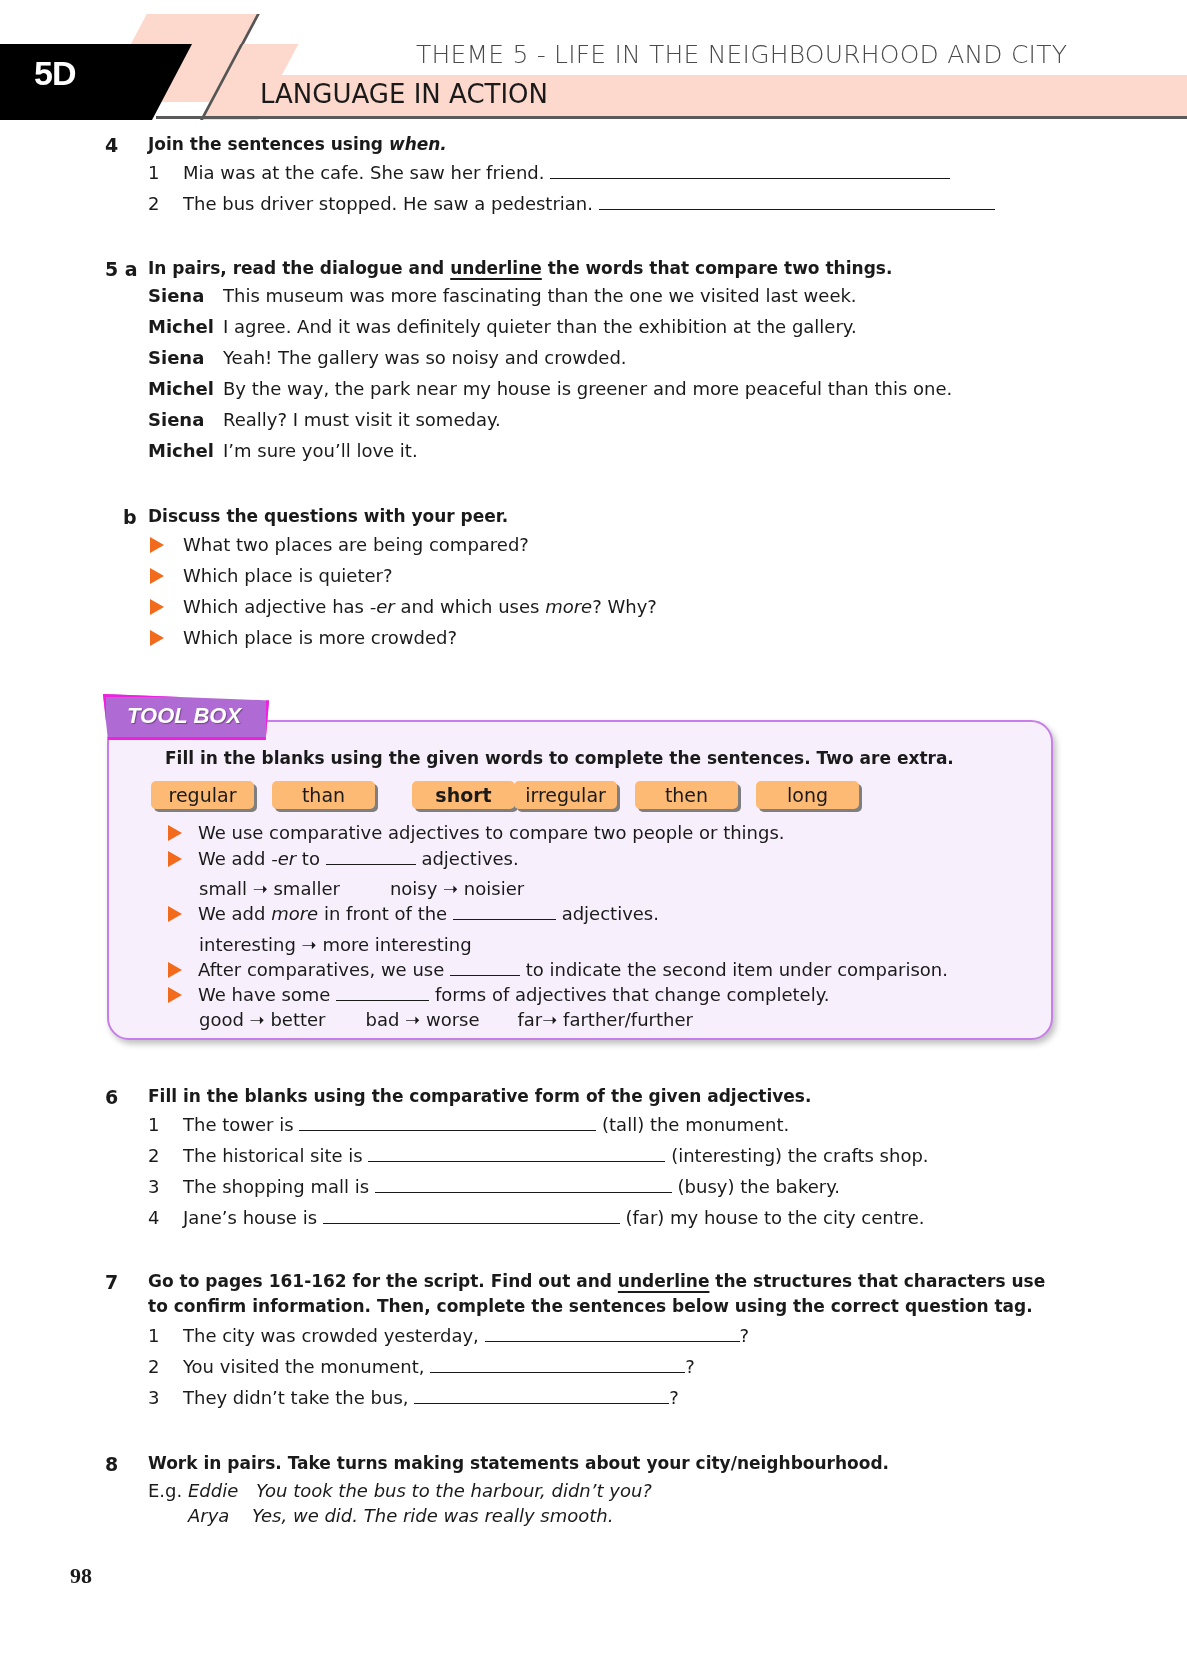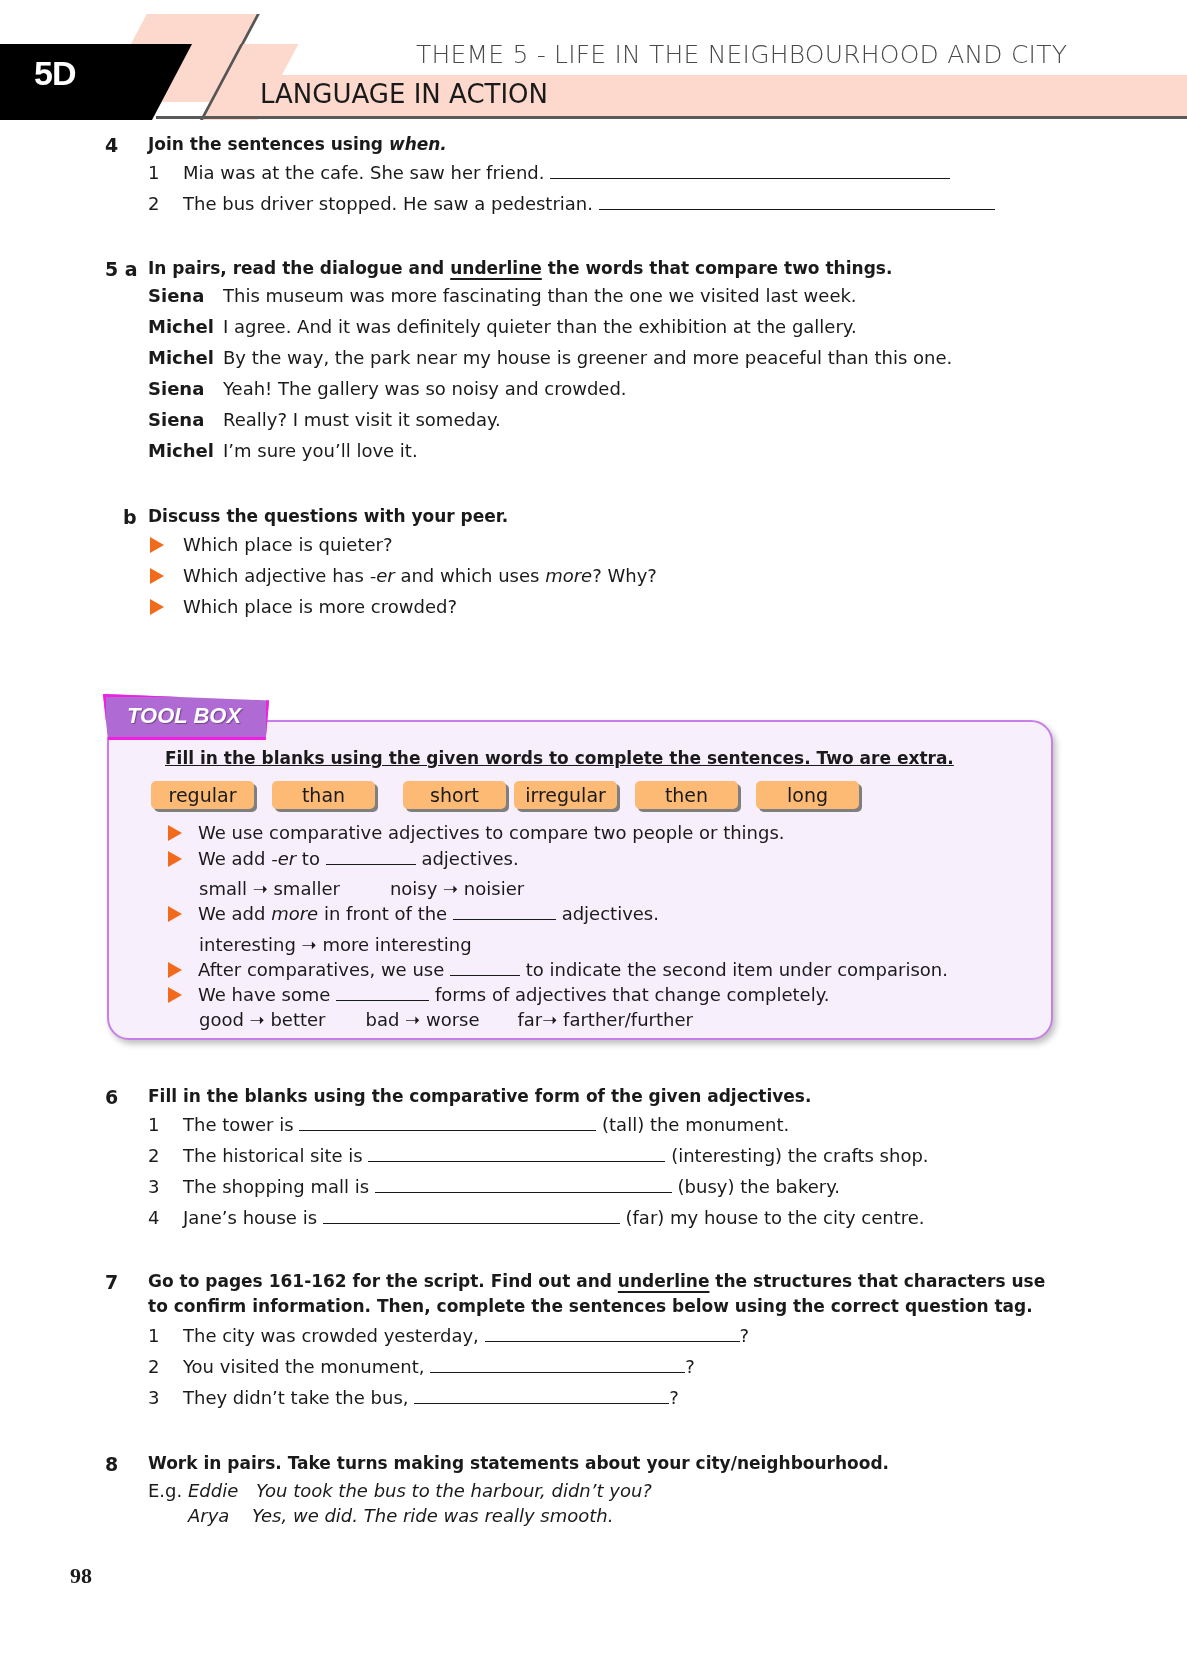--- a/index.html
+++ b/index.html
@@ -74,44 +74,45 @@
   <span class="blank" style="width:396px;"></span>
 </div>
 
 <div class="abs line num" style="left:105px;top:258px;">5 a</div>
 <div class="abs line ins" style="left:148px;top:258px;">
   <span>In pairs, read the dialogue and </span><span class="ul">underline</span><span> the words that compare two things.</span>
 </div>
 <div class="abs" style="left:148px;top:285px;">
   <div class="line txt" style="height:31px;"><span class="spk">Siena</span><span>This museum was more fascinating than the one we visited last week.</span></div>
   <div class="line txt" style="height:31px;"><span class="spk">Michel</span><span>I agree. And it was definitely quieter than the exhibition at the gallery.</span></div>
+  <div class="line txt" style="height:31px;"><span class="spk">Siena</span><span>Yeah! The gallery was so noisy and crowded.</span></div>
   <div class="line txt" style="height:31px;"><span class="spk">Michel</span><span>By the way, the park near my house is greener and more peaceful than this one.</span></div>
-  <div class="line txt" style="height:31px;"><span class="spk">Siena</span><span>Yeah! The gallery was so noisy and crowded.</span></div>
   <div class="line txt" style="height:31px;"><span class="spk">Siena</span><span>Really? I must visit it someday.</span></div>
   <div class="line txt" style="height:31px;"><span class="spk">Michel</span><span>I’m sure you’ll love it.</span></div>
 </div>
 
 <div class="abs line num" style="left:123px;top:506px;">b</div>
 <div class="abs line ins" style="left:148px;top:506px;">Discuss the questions with your peer.</div>
 <div class="abs" style="left:150px;top:534px;">
+  <div class="line txt" style="height:31px;"><span class="arrow"></span><span style="margin-left:19px;">What two places are being compared?</span></div>
   <div class="line txt" style="height:31px;"><span class="arrow"></span><span style="margin-left:19px;">Which place is quieter?</span></div>
   <div class="line txt" style="height:31px;"><span class="arrow"></span><span style="margin-left:19px;"><span>Which adjective has </span><i>-er</i><span> and which uses </span><i>more</i><span>? Why?</span></span></div>
   <div class="line txt" style="height:31px;"><span class="arrow"></span><span style="margin-left:19px;">Which place is more crowded?</span></div>
 </div>
 
 <div class="abs tb-box"></div>
 <div class="abs tb-tab"></div>
 <div class="abs tb-tab-label line">TOOL BOX</div>
 
-<div class="abs line ins" style="left:165px;top:748px;text-decoration:underline;">Fill in the blanks using the given words to complete the sentences. Two are extra.</div>
+<div class="abs line ins" style="left:165px;top:748px;">Fill in the blanks using the given words to complete the sentences. Two are extra.</div>
 
 <div>
   <div class="chip" style="left:151px;">regular</div>
   <div class="chip" style="left:272px;">than</div>
-  <div class="chip" style="left:403px;">short</div>
+  <div class="chip" style="left:412px;font-weight:bold;">short</div>
   <div class="chip" style="left:514px;">irregular</div>
   <div class="chip" style="left:635px;">then</div>
   <div class="chip" style="left:756px;">long</div>
 </div>
 
 <div class="abs line txt" style="left:168px;top:822px;">
   <span class="arrow"></span><span style="margin-left:16px;">We use comparative adjectives to compare two people or things.</span>
 </div>
 <div class="abs line txt" style="left:168px;top:848px;">
   <span class="arrow"></span><span style="margin-left:16px;"><span>We add </span><i>-er</i><span> to</span> <span class="blank" style="width:90px;"></span><span> adjectives.</span></span>

